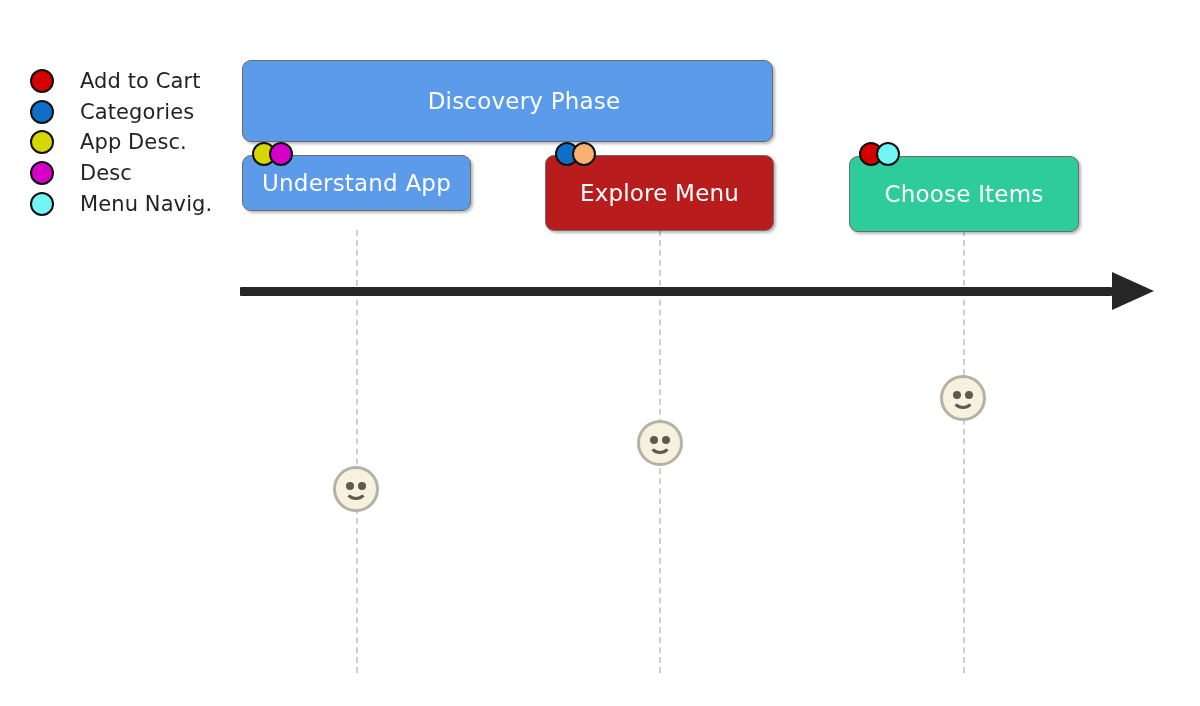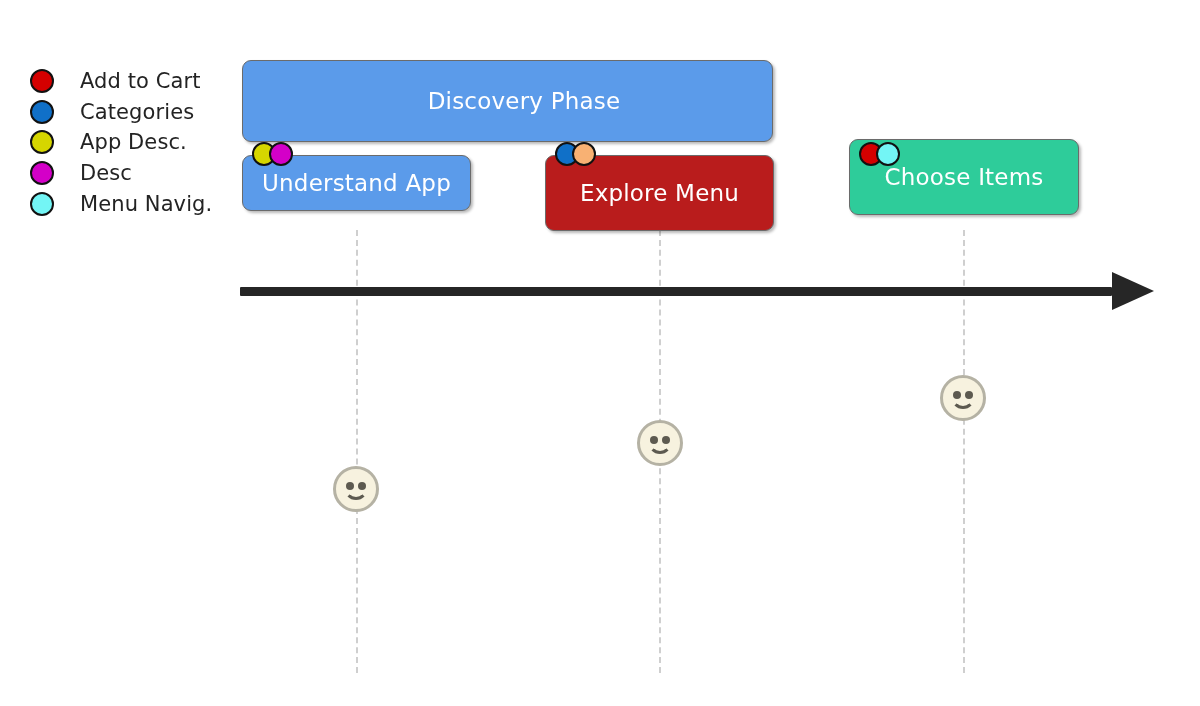--- a/index.html
+++ b/index.html
@@ -181,21 +181,21 @@
   <div class="box phase-box" style="left: 242px; top: 60px; width: 531px; height: 82px; background: rgb(91, 155, 234); padding-left: 33px;">
     <span class="box-label">Discovery Phase</span>
   </div>
 
   <div class="box task-box" style="left: 242px; top: 155px; width: 229px; height: 56px; background: rgb(91, 155, 234);">
     <span class="box-label">Understand App</span>
   </div>
   <div class="box task-box" style="left: 545px; top: 155px; width: 229px; height: 76px; background: #b91c1c;">
     <span class="box-label">Explore Menu</span>
   </div>
-  <div class="box task-box" style="left: 849px; top: 139px; width: 230px; height: 76px; background: rgb(46, 204, 154);">
+  <div class="box task-box" style="left: 849px; top: 156px; width: 230px; height: 76px; background: rgb(46, 204, 154);">
     <span class="box-label">Choose Items</span>
   </div>
 
   <div class="dot-cluster" style="left: 242px; top: 155px;">
       <span class="persona-dot" title="App Desc." style="background: rgb(214, 214, 0); left: 10px; top: -13px; z-index: 10;"></span>
       <span class="persona-dot" title="FAQs" style="background: rgb(212, 0, 200); left: 27px; top: -13px; z-index: 11;"></span>
     </div>
   <div class="dot-cluster" style="left: 545px; top: 155px;">
       <span class="persona-dot" title="Categories" style="background: rgb(16, 112, 200); left: 10px; top: -13px; z-index: 10;"></span>
       <span class="persona-dot" title="Item Det." style="background: rgb(248, 177, 115); left: 27px; top: -13px; z-index: 11;"></span>

